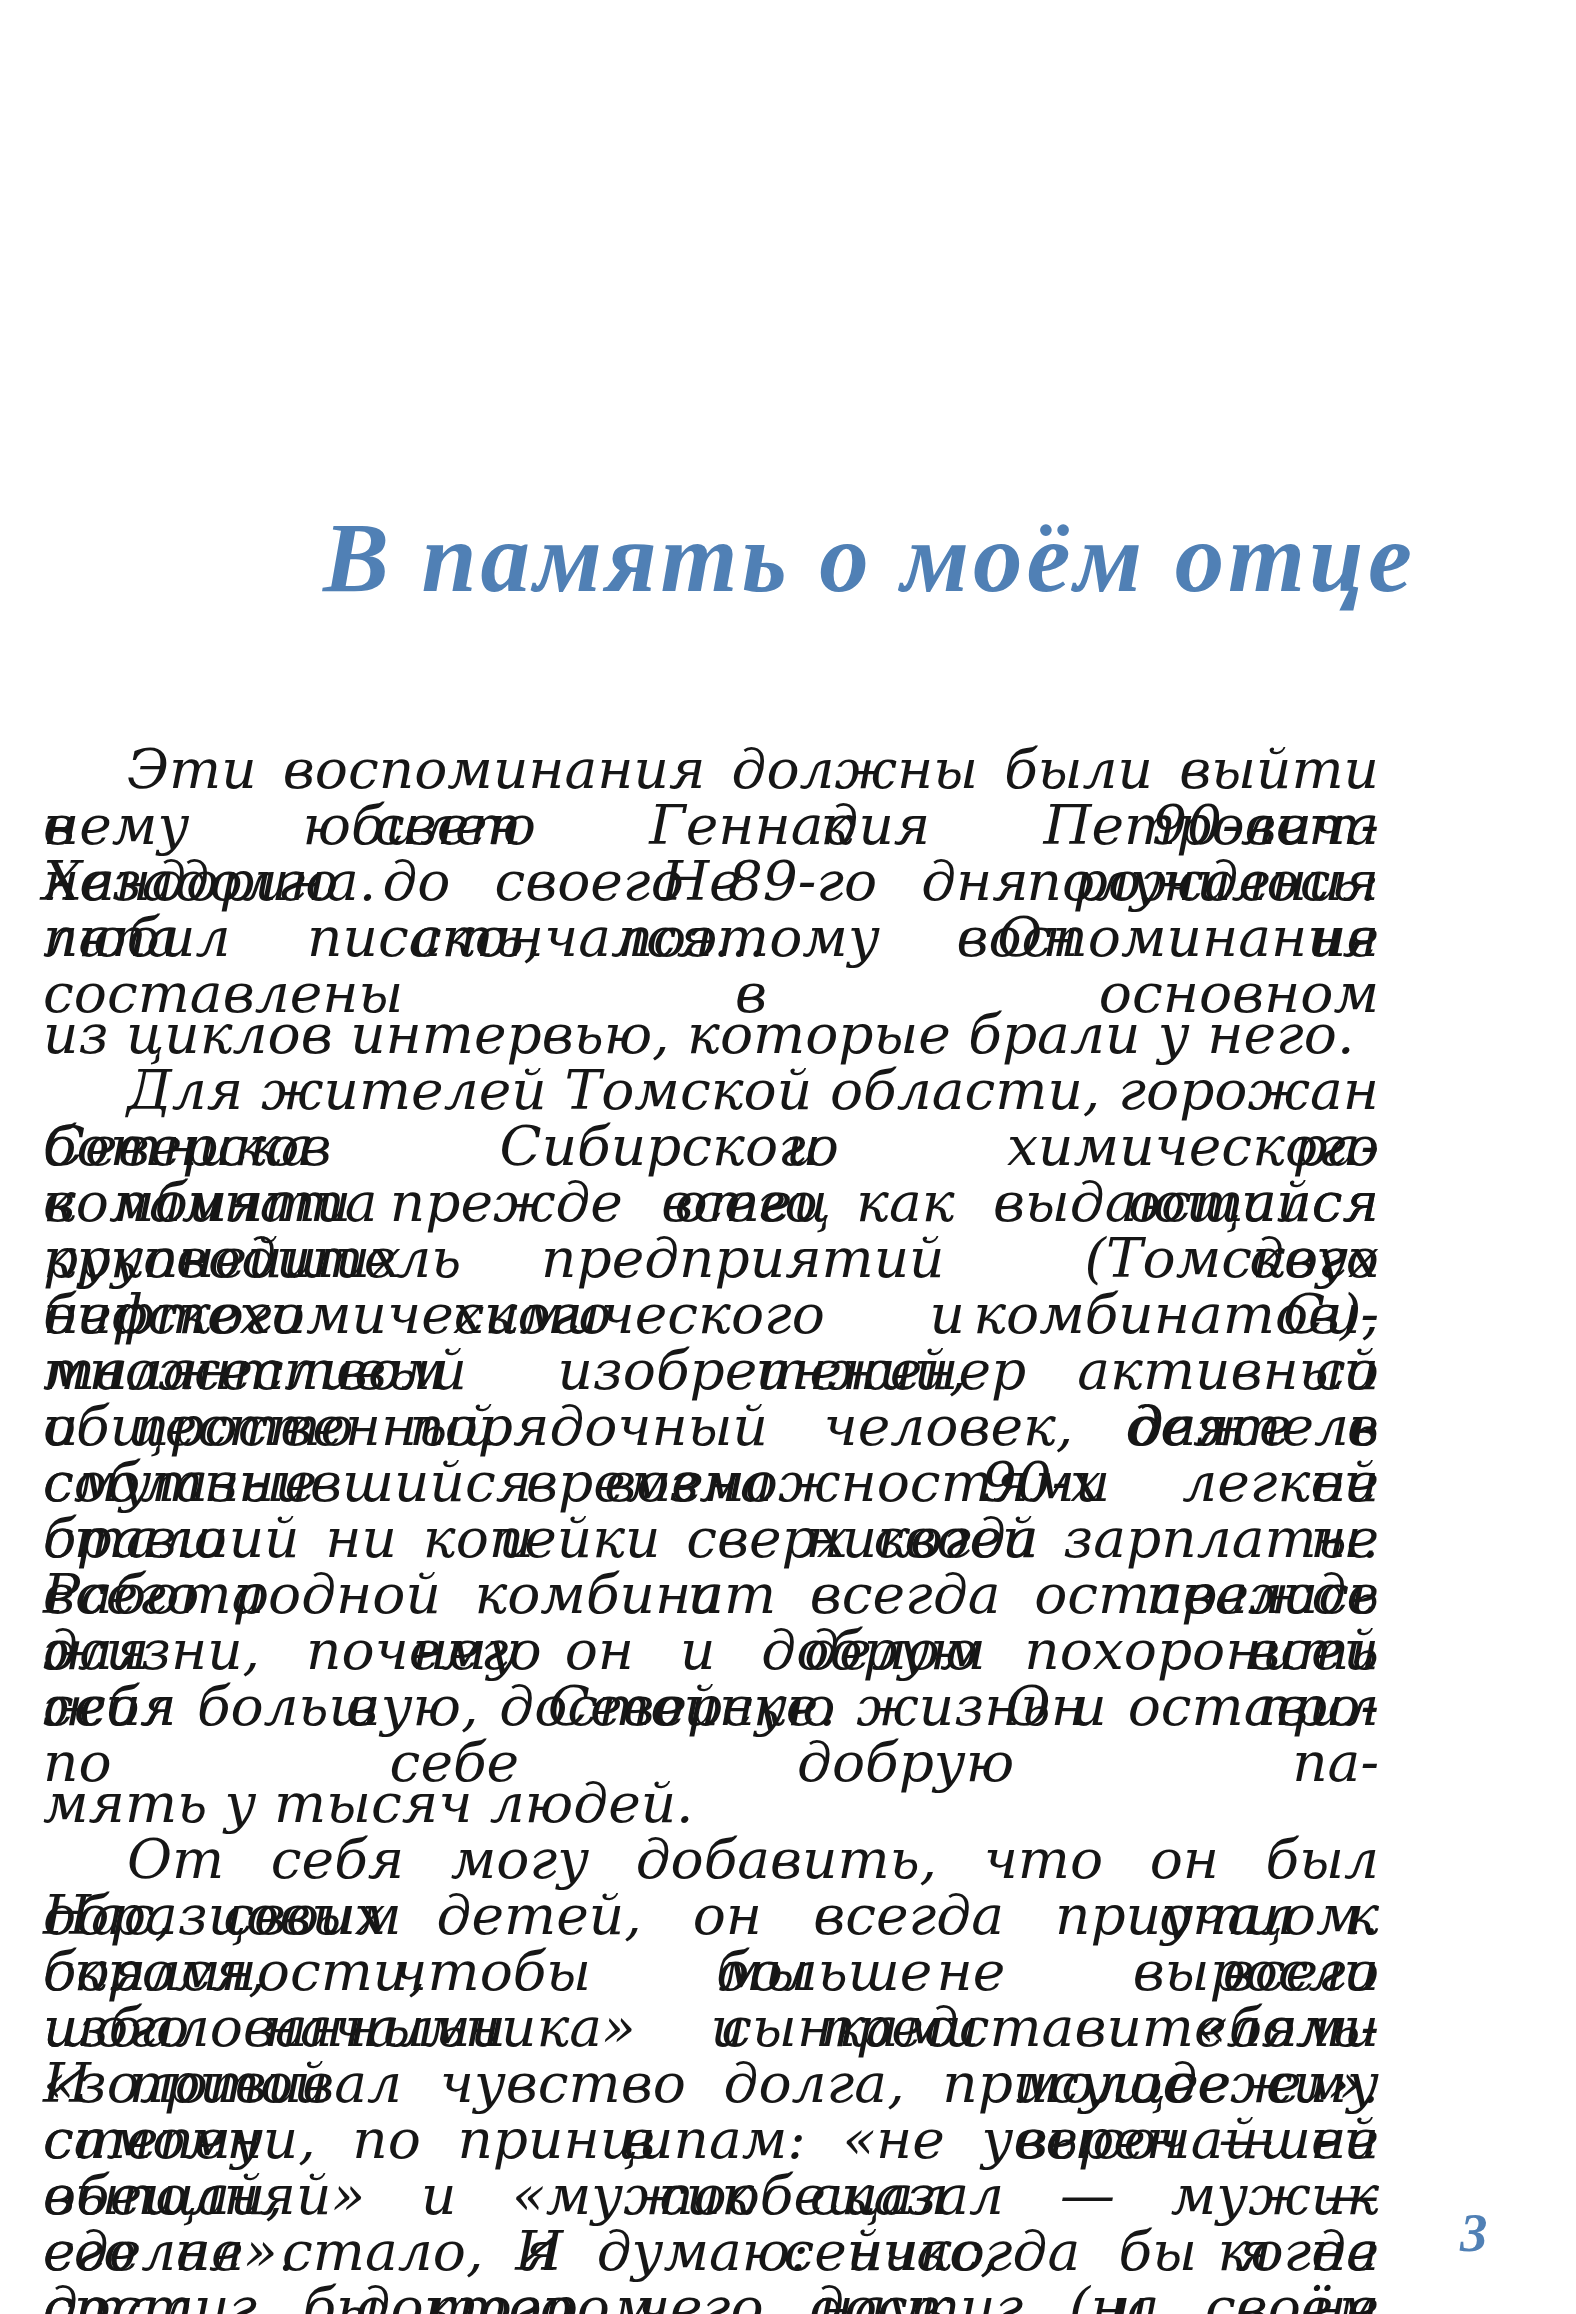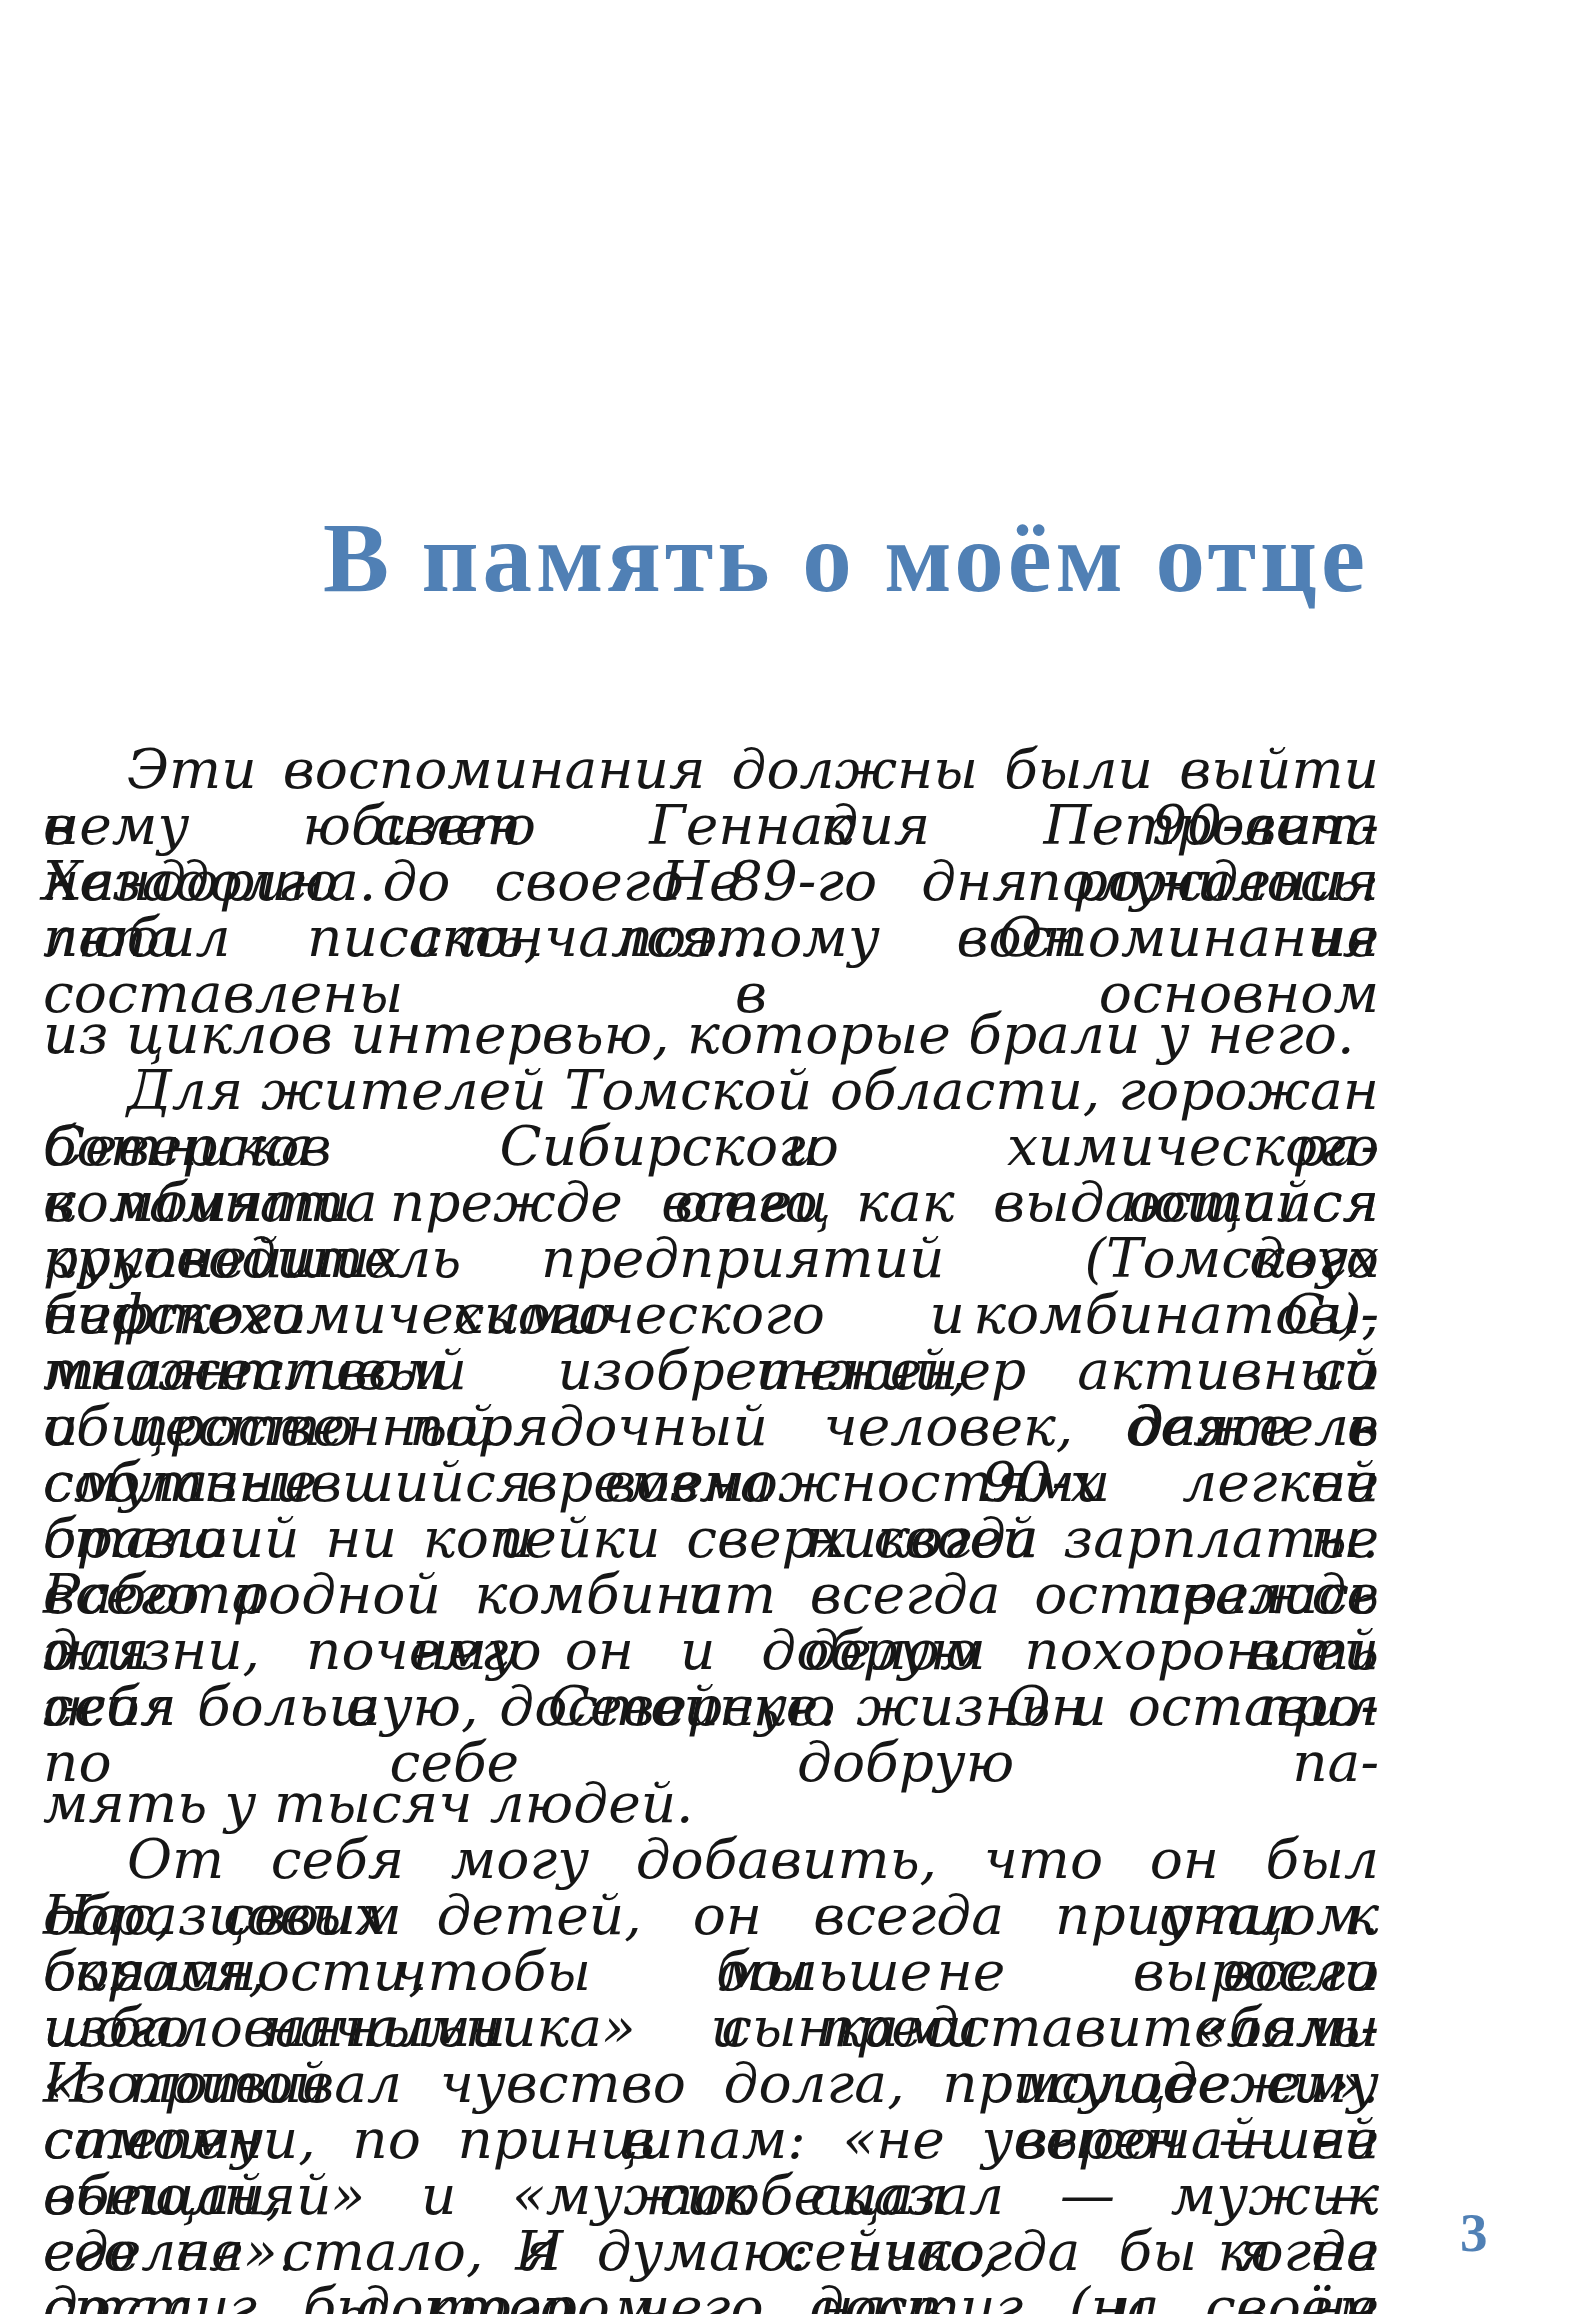--- a/index.html
+++ b/index.html
@@ -1,16 +1,16 @@
 <!DOCTYPE html>
 <html lang="ru" style="--accent: #5080b5; --text: #161616; --bg: #ffffff;"><head>
 <meta charset="utf-8">
 <style>
   :root { --accent: #5080b5; --text: #161616; --bg: #ffffff; }
-  * { margin: 0; padding: 0; box-sizing: border-box; }
+  * { margin: 0; padding: 0; box-sizing: border-box; font-style: italic; }
   html, body { background: var(--bg); }
   .page {
     position: relative;
     width: 1576px;
     height: 2315px;
     background: var(--bg);
     overflow: hidden;
     font-family: "Liberation Serif", "DejaVu Serif", serif;
   }
   .title {

